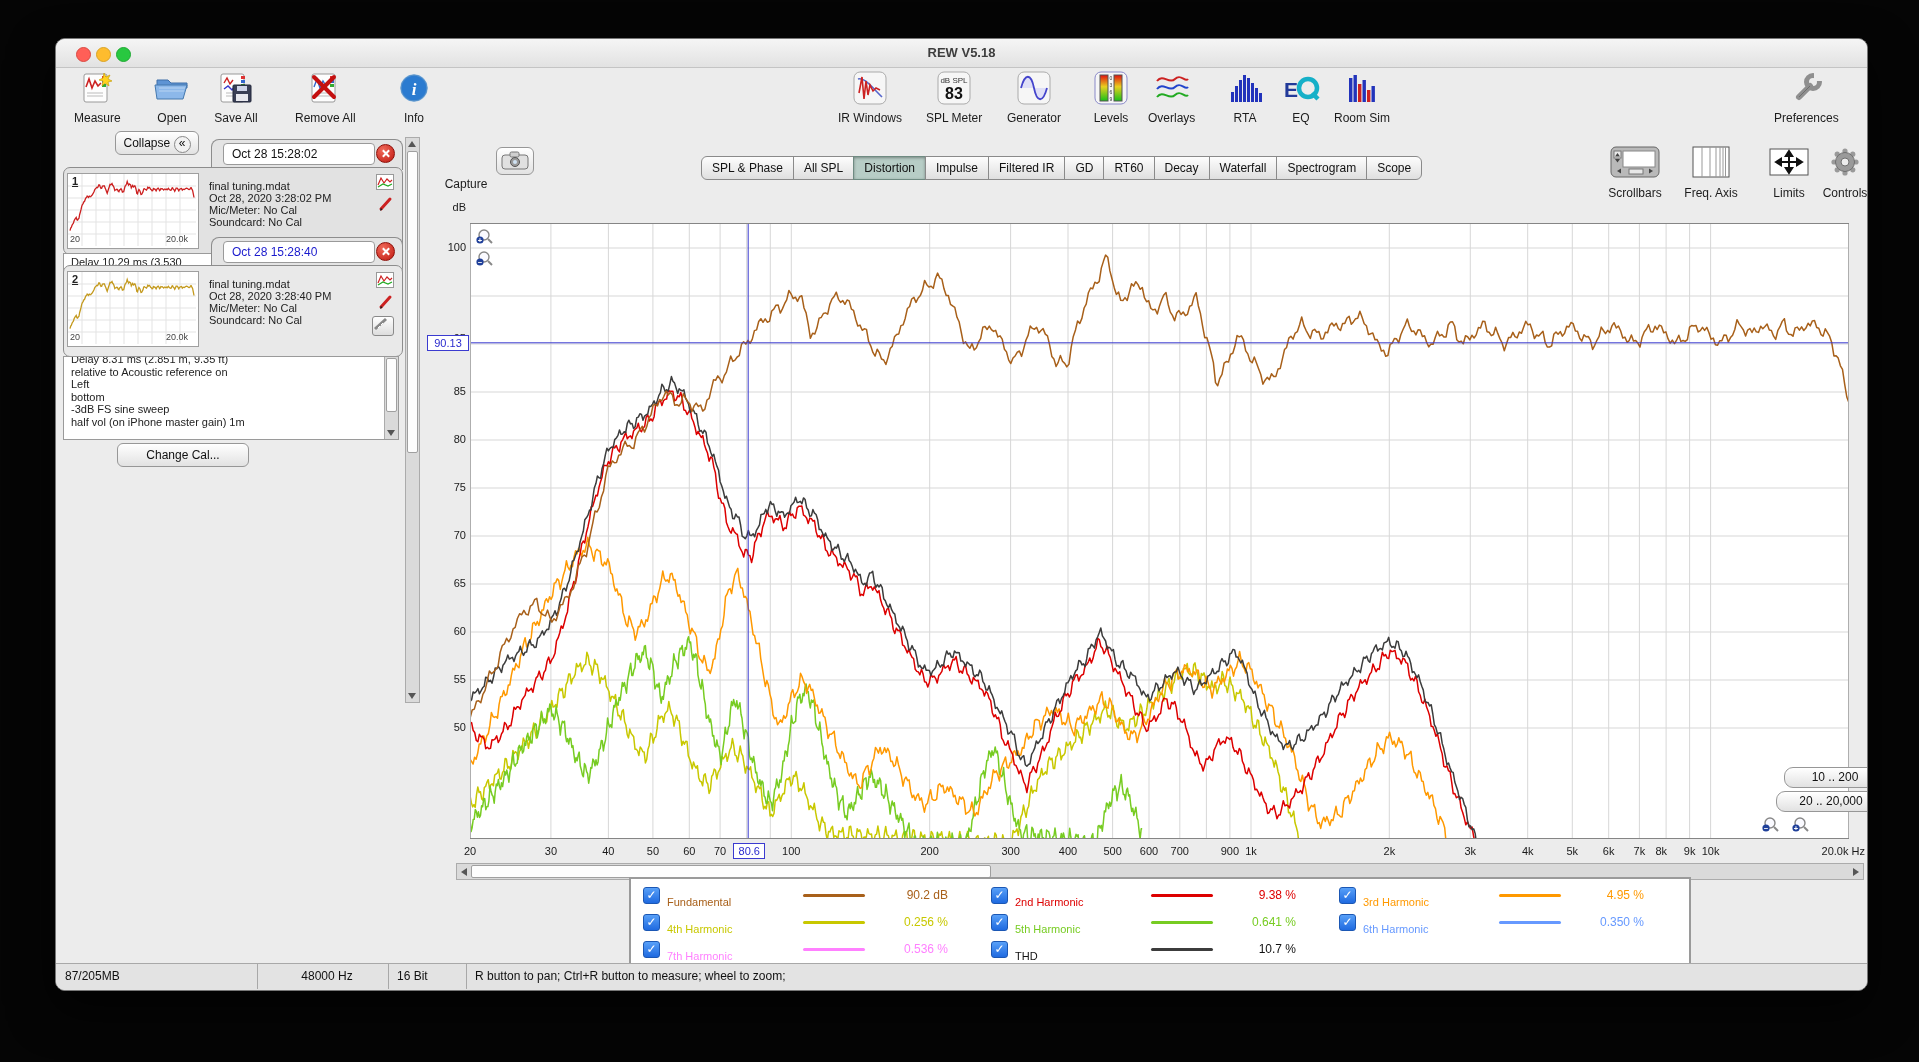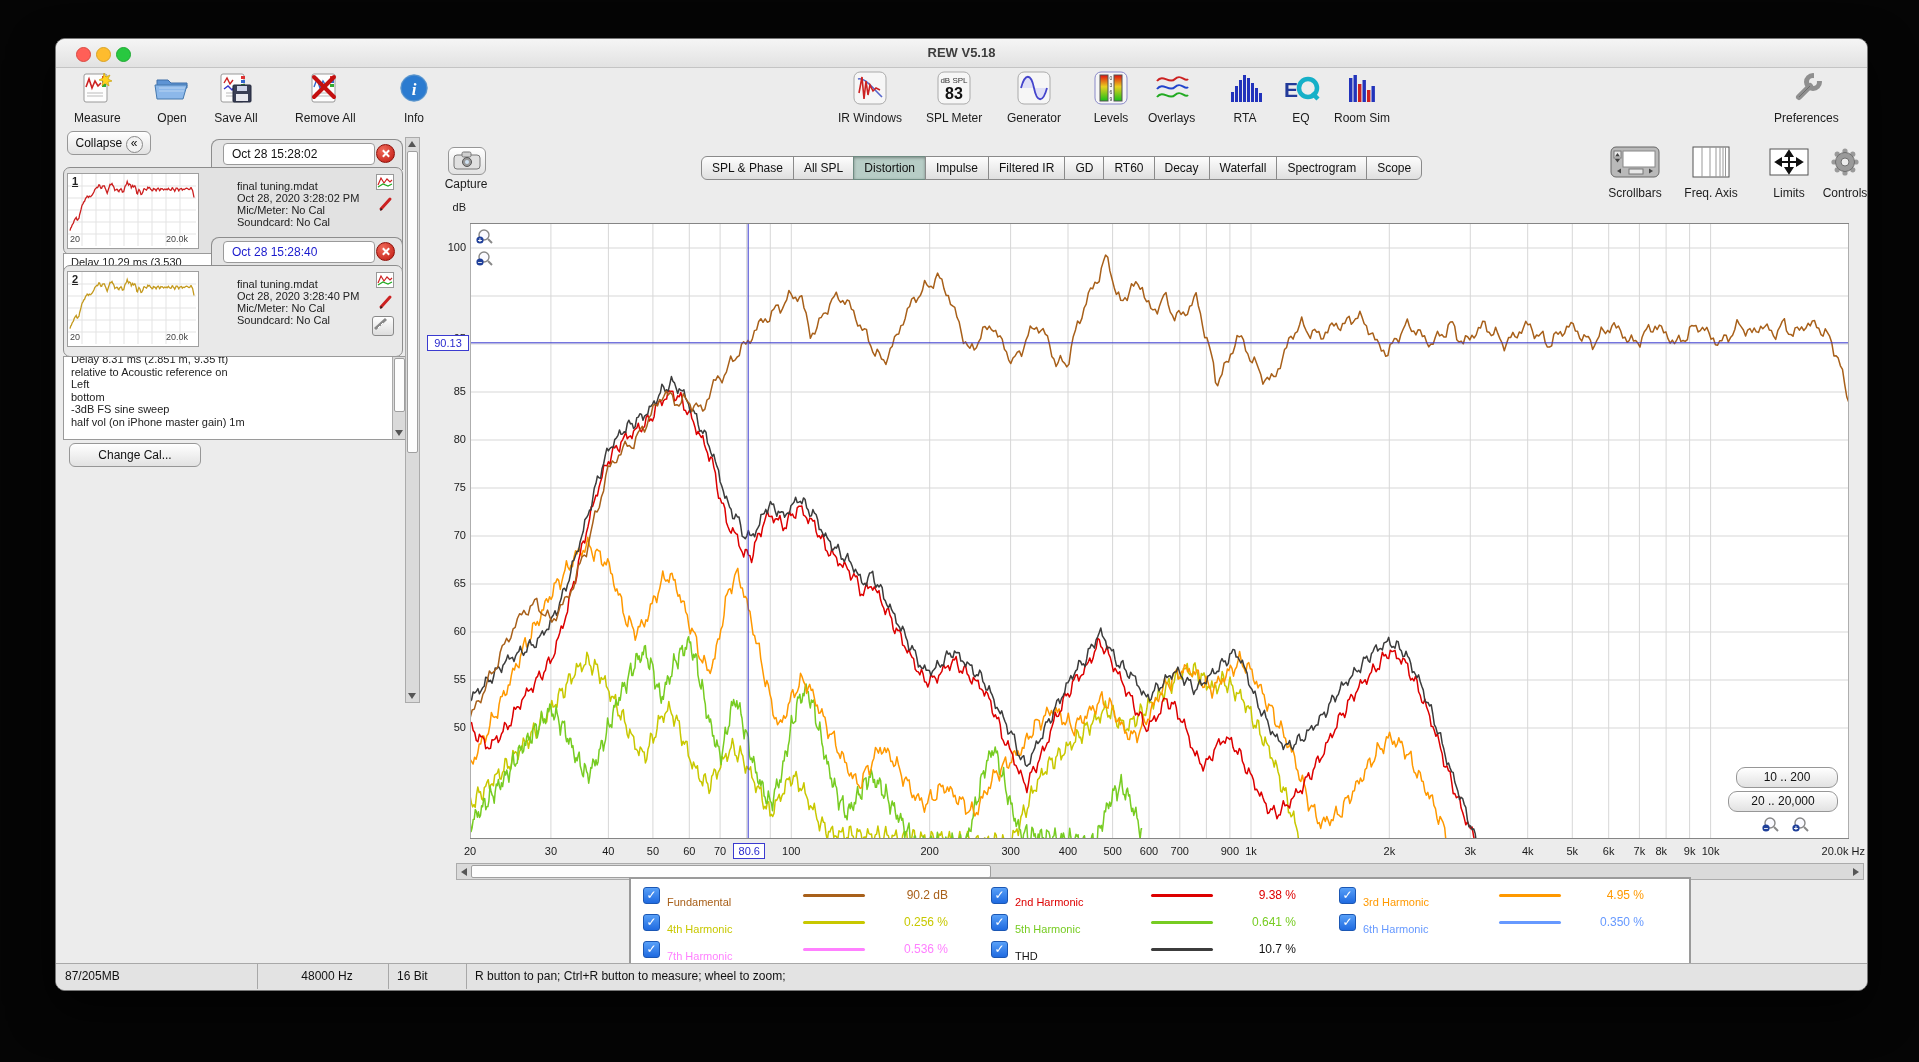--- a/index.html
+++ b/index.html
@@ -9,41 +9,41 @@
     border:1px solid #777;border-radius:10px;box-shadow:0 18px 45px rgba(0,0,0,.75);overflow:hidden;}
   .titlebar{position:absolute;left:0;top:0;width:100%;height:28px;
     background:linear-gradient(#f5f5f5,#e2e2e2);border-bottom:1px solid #c4c4c4;font-weight:bold;}
   .light{position:absolute;top:8px;width:13px;height:13px;border-radius:50%;}
   .title{position:absolute;left:0;right:0;top:6px;text-align:center;font-size:13px;color:#3e3e3e;}
   .tbtn{position:absolute;text-align:center;cursor:default;}
   .tbtn .ticon{display:block;margin:0 auto;}
   .tbtn .tlabel{display:block;font-size:12px;color:#1c1c1c;margin-top:2px;white-space:nowrap;}
   .btn{position:absolute;background:linear-gradient(#ffffff,#e2e2e2);border:1px solid #979797;
     border-radius:6px;font-size:12px;color:#111;text-align:center;
-    box-shadow:inset 0 1px 0 rgba(255,255,255,.7);}
+    box-shadow:inset 0 1px 0 rgba(255,255,255,.7);margin-left:48px;}
   .tabsrow{position:absolute;display:flex;}
   .tab{background:linear-gradient(#fdfdfd,#dfdfdf);border:1px solid #8a8a8a;margin-left:-1px;
     font-size:12px;color:#111;padding:4px 10px 4px 10px;white-space:nowrap;height:14px;line-height:14px;}
   .tab:first-child{border-top-left-radius:6px;border-bottom-left-radius:6px;margin-left:0;}
   .tab:last-child{border-top-right-radius:6px;border-bottom-right-radius:6px;}
   .tab.active{background:#b7cdc6;box-shadow:inset 0 1px 3px rgba(0,0,0,.35);border-color:#6f8b82;}
   .card{position:absolute;background:#e4e4e4;border:1px solid #8d8d8d;border-radius:7px;}
   .cardtab{position:absolute;background:#e4e4e4;border:1px solid #8d8d8d;border-bottom:none;
     border-radius:8px 8px 0 0;}
   .datefield{position:absolute;background:#fff;border:1px solid #9a9a9a;border-radius:4px;
     font-size:12px;line-height:20px;padding-left:8px;color:#111;}
   .xclose{position:absolute;width:17px;height:17px;border-radius:50%;
     background:radial-gradient(circle at 35% 30%, #f06a5a, #c01810);border:1px solid #8e0f08;}
   .xclose:before,.xclose:after{content:"";position:absolute;left:8px;top:4px;width:2px;height:9px;background:#fff;}
   .xclose:before{transform:rotate(45deg);} .xclose:after{transform:rotate(-45deg);}
   .thumb{position:absolute;background:#fff;border:1px solid #9f9f9f;}
-  .minfo{position:absolute;font-size:11px;color:#222;line-height:12px;white-space:nowrap;margin-left:28px;}
+  .minfo{position:absolute;font-size:11px;color:#222;line-height:12px;white-space:nowrap;}
   .sliver{position:absolute;background:#fff;border:1px solid #9a9a9a;overflow:hidden;
     font-size:11px;color:#222;padding:2px 0 0 7px;white-space:nowrap;}
-  .notes{position:absolute;background:#fff;border:1px solid #9a9a9a;overflow:hidden;padding-left:8px;}
+  .notes{position:absolute;background:#fff;border:1px solid #9a9a9a;overflow:hidden;}
   .notes .nline{position:absolute;left:7px;font-size:11px;color:#222;white-space:nowrap;}
   .ticklabel{position:absolute;font-size:11px;color:#1a1a1a;white-space:nowrap;}
   .cursorbox{position:absolute;background:#fff;border:1px solid #3b3bd0;color:#2a2ace;
     font-size:11px;text-align:center;}
   .legend{position:absolute;background:#fff;border:2px solid #9a9a9a;}
   .legitem{position:absolute;height:20px;}
   .legcheck{position:absolute;left:0;top:2px;width:15px;height:15px;border-radius:3px;
     background:linear-gradient(#58a0f8,#1f6ae0);border:1px solid #1b57b4;color:#fff;
     font-size:12px;line-height:15px;text-align:center;}
   .legname{position:absolute;left:24px;top:11px;font-size:11px;white-space:nowrap;}

